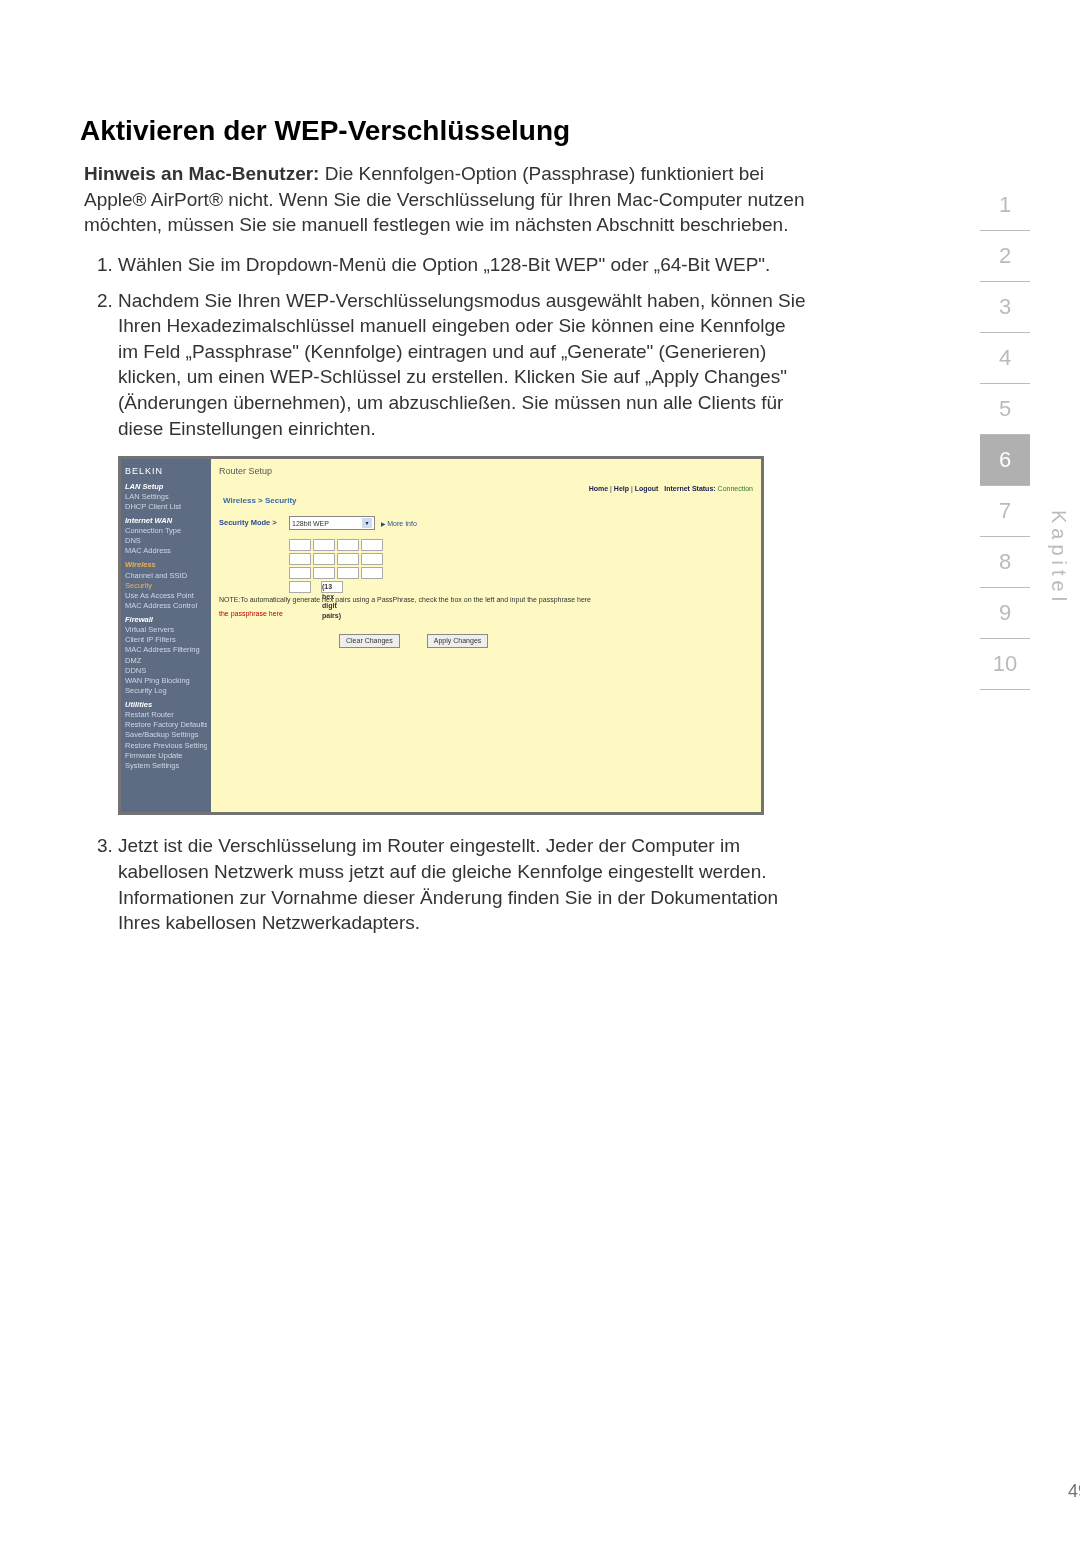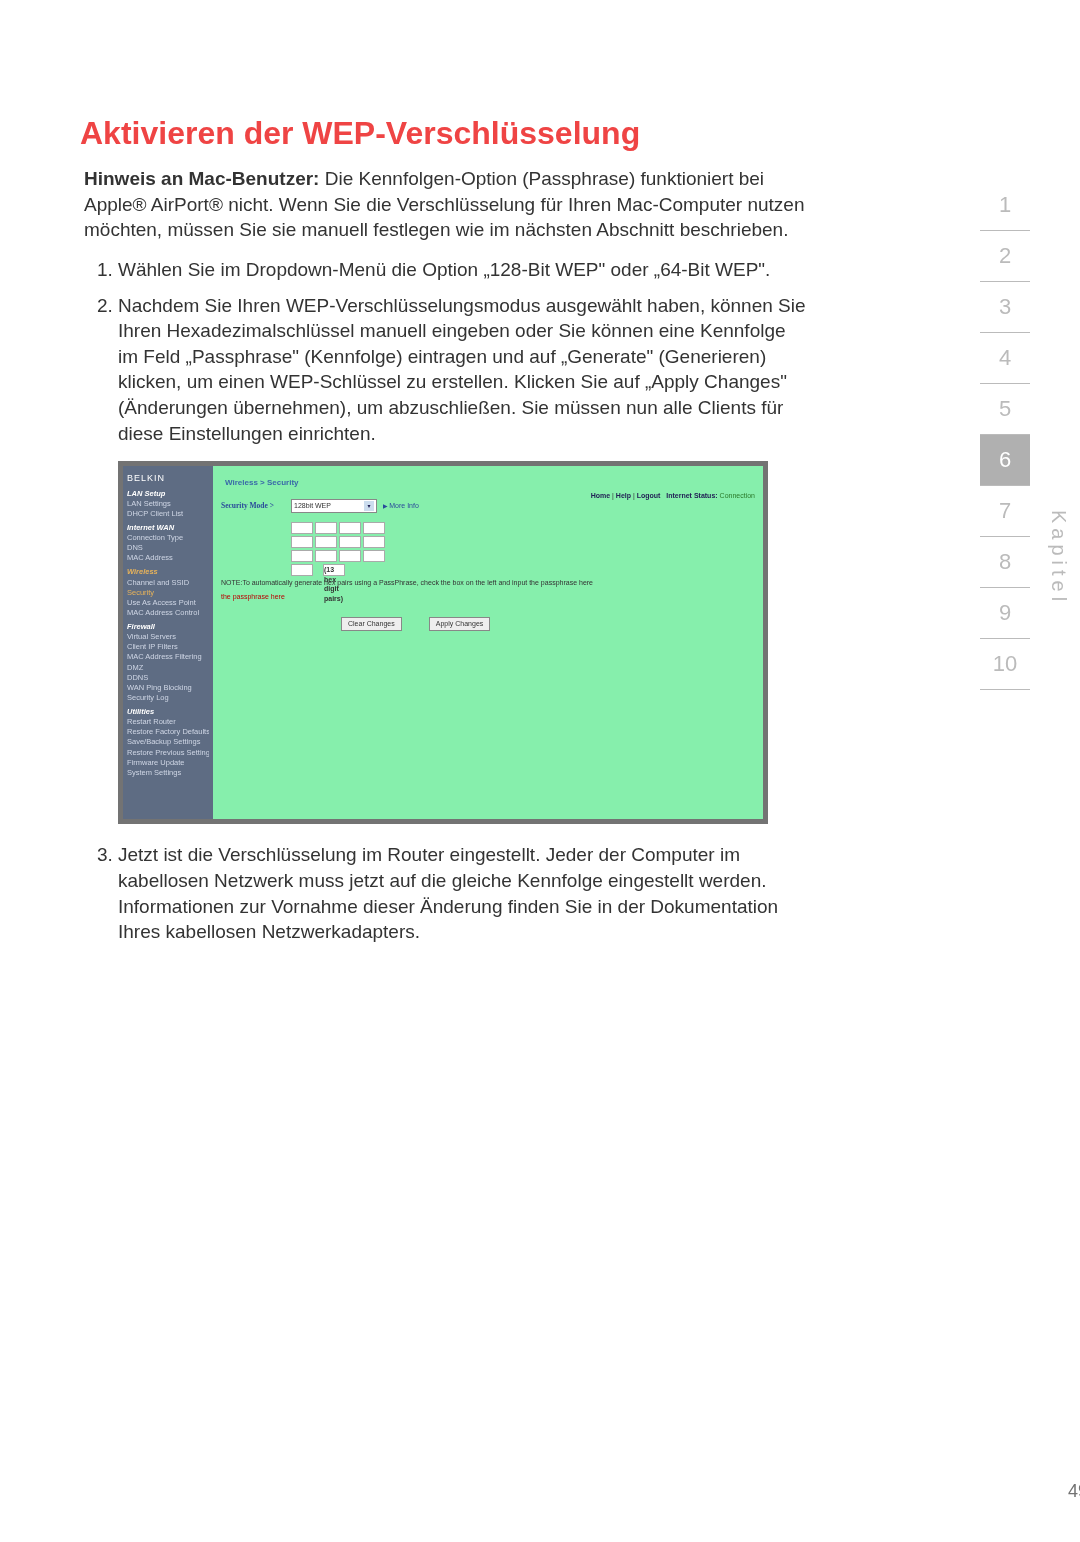--- a/index.html
+++ b/index.html
@@ -26,23 +26,23 @@
     line-height: 1.15;
     border-bottom: 1px solid #aaa;
     padding-bottom: 10px;
     letter-spacing: .2px;
   }
   .content {
     margin-top: 55px;
     width: 730px;
   }
   h2.section {
-    font-size: 32px;
+    font-size: 28px;
     font-weight: bold;
-    color: #ef4444;
+    color: #000000;
     margin: 0 0 14px 0;
   }
   p.hint {
     font-size: 19px;
     line-height: 1.35;
     margin: 0 0 14px 4px;
   }
   p.hint b { font-weight: bold; }
   ol.steps {
     margin: 0;
@@ -80,27 +80,27 @@
     font-size: 20px;
     color: #bbb;
     letter-spacing: 5px;
     writing-mode: vertical-rl;
     text-orientation: mixed;
   }
 
   
   .router-shot {
     margin: 15px 0 18px 0;
-    border: 5px solid #737373;
+    border: 3px solid #737373;
     width: 640px;
     height: 353px;
     display: flex;
     font-size: 7.5px;
     color: #333;
-    background: #86efac;
+    background: #fef9c3;
   }
   .rs-side {
     width: 90px;
     background: #5e6c83;
     color: #cfd6e5;
     padding: 6px 4px;
     box-sizing: border-box;
     line-height: 1.35;
   }
   .rs-side .hdr { color: #fff; font-weight: bold; margin-top: 4px; font-style: italic; }
@@ -120,21 +120,21 @@
   .rs-main .toplinks {
     position: absolute;
     top: 25px;
     right: 8px;
     font-size: 7px;
   }
   .rs-main .toplinks b { color: #225; }
   .rs-main .toplinks .conn { color: #2a7a2a; }
   .rs-crumb { color: #3a6aa8; font-weight: bold; margin: 6px 0 10px 4px; font-size: 8px; }
   .rs-row { display: flex; align-items: center; margin-bottom: 3px; }
-  .rs-label { width: 70px; color: #2a4a9a; font-weight: bold; font-size: 7.5px; font-family: Liberation Serif, serif; }
+  .rs-label { width: 70px; color: #2a4a9a; font-weight: bold; font-size: 7.5px; }
   .rs-select {
     border: 1px solid #888; height: 12px; width: 80px; font-size: 7px;
     display: inline-flex; align-items: center; padding: 0 2px; background: #fff;
     justify-content: space-between;
   }
   .rs-select .arr {
     width: 10px; height: 10px; background: #cde; display: inline-flex;
     align-items: center; justify-content: center; font-size: 6px; color: #225;
   }
   .rs-more { color: #2a4a9a; font-size: 7px; margin-left: 6px; }
@@ -209,20 +209,21 @@
             <div>Security Log</div>
             <div class="hdr">Utilities</div>
             <div>Restart Router</div>
             <div>Restore Factory Defaults</div>
             <div>Save/Backup Settings</div>
             <div>Restore Previous Settings</div>
             <div>Firmware Update</div>
             <div>System Settings</div>
           </div>
           <div class="rs-main">
+            <div class="topbar">Router Setup</div>
             <div class="toplinks">
               <b>Home</b> | <b>Help</b> | <b>Logout</b>&nbsp;&nbsp;&nbsp;<b>Internet Status:</b> <span class="conn">Connection</span>
             </div>
             <div class="rs-crumb">Wireless &gt; Security</div>
 
             <div class="rs-row">
               <div class="rs-label">Security Mode &gt;</div>
               <div class="rs-select">
                 <span>128bit WEP</span>
                 <span class="arr">▾</span>

